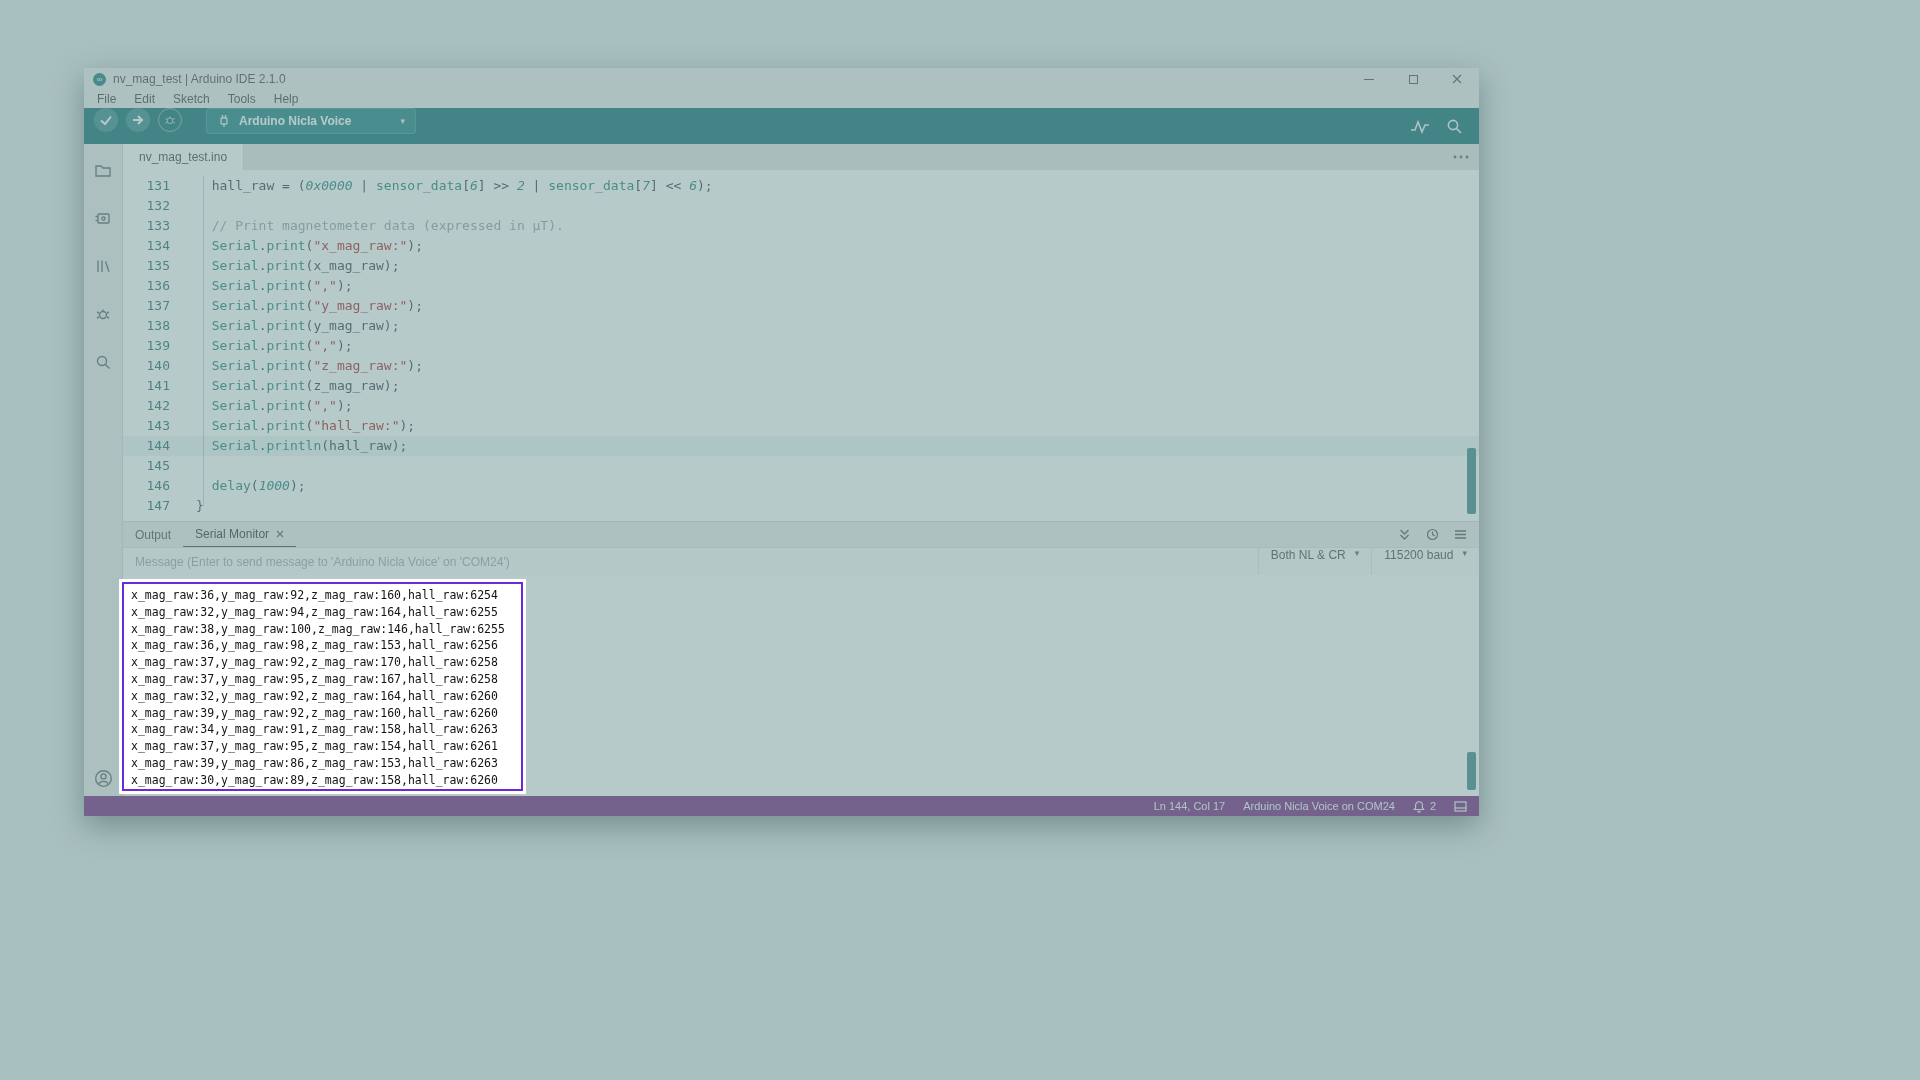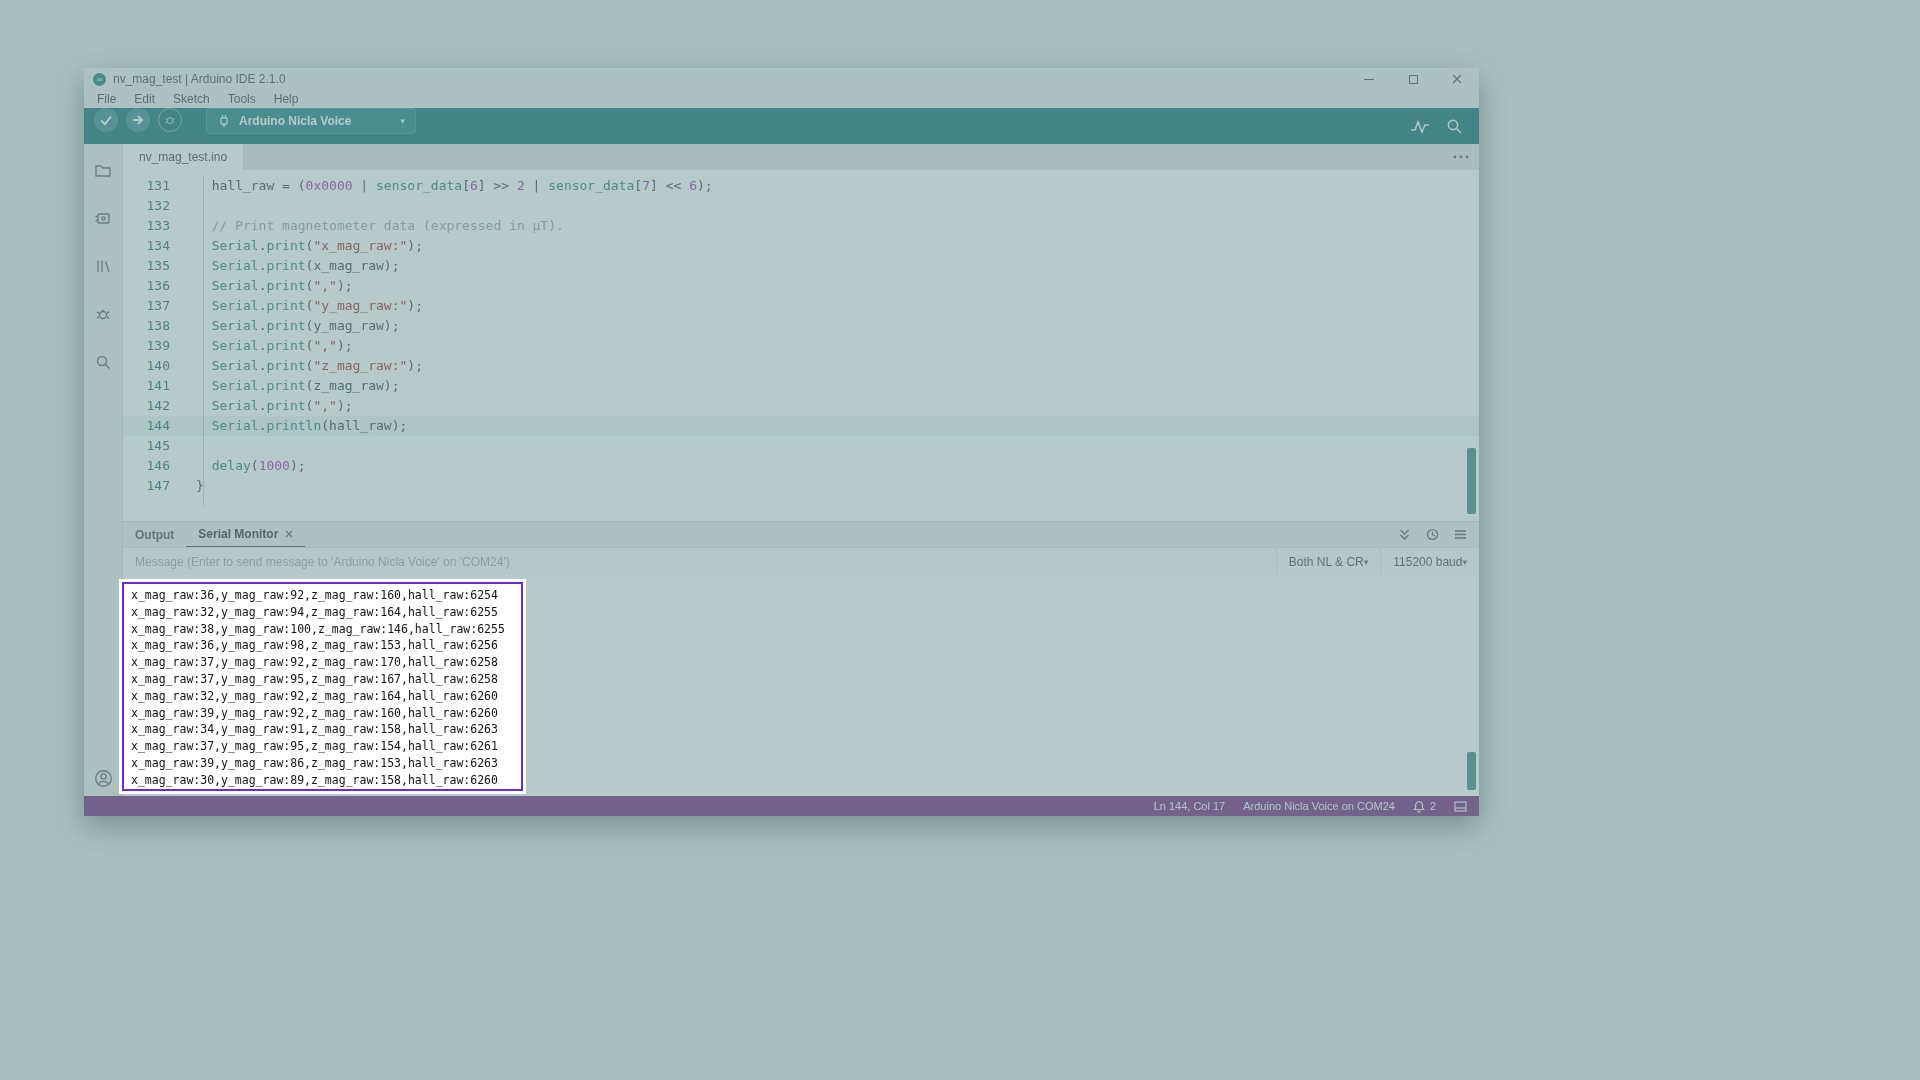--- a/index.html
+++ b/index.html
@@ -51,34 +51,34 @@
 
   .editor { height:351px; background:#fff; position:relative; overflow:hidden; padding-top:6px; font-family:"DejaVu Sans Mono", monospace; font-size:13px; flex:0 0 auto; }
   .indent-guide { position:absolute; left:80px; top:6px; height:330px; width:0; border-left:1px solid rgba(90,110,110,0.35); }
   .code-line { height:20px; line-height:20px; white-space:pre; display:flex; }
   .code-line.active { background:rgba(0,100,104,0.07); }
   .ln { width:47px; text-align:right; color:#1a5f66; flex:0 0 auto; }
   .code { padding-left:26px; }
   .tk-p { color:#24323a; }
   .tk-f { color:#0f766e; }
   .tk-s { color:#a31515; }
-  .tk-n { color:#a21caf; }
+  .tk-n { color:#0f766e;font-style:italic; }
   .tk-c { color:#8d9ba1; }
   .scroll-thumb { position:absolute; right:3px; width:9px; background:#357f83; border-radius:2px; }
   .editor .scroll-thumb { top:278px; height:66px; }
 
-  .panelbar { height:26px; background:#ececec; border-top:1px solid #d8d8d8; display:flex; align-items:center; font-size:12px; color:#444; flex:0 0 auto;font-weight:bold; }
+  .panelbar { height:26px; background:#ececec; border-top:1px solid #d8d8d8; display:flex; align-items:center; font-size:12px; color:#444; flex:0 0 auto; }
   .panel-tab { height:26px; padding:0 12px; display:flex; align-items:center; gap:7px; }
   .panel-tab.active { border-bottom:2px solid #3c3c3c; color:#222; }
   .panel-icons { margin-left:auto; display:flex; align-items:center; gap:15px; padding-right:12px; }
 
   .msgrow { height:28px; background:#fafafa; border-top:1px solid #e0e0e0; display:flex; align-items:center; flex:0 0 auto; }
   .msg-input { flex:1; height:26px; border:none; outline:none; background:transparent; font-size:12px; color:#555; padding:0 12px; font-family:"Liberation Sans", sans-serif; }
   .msg-input::placeholder { color:#98a4a4; }
-  .dropdown { display:flex; align-items:center; font-size:12px; color:#3c3c3c; padding:0 12px; height:28px; border-left:1px solid #e2e2e2; white-space:nowrap; }
+  .dropdown { display:flex; align-items:flex-start; gap:9px; font-size:12px; color:#3c3c3c; padding:0 12px; height:28px; border-left:1px solid #e2e2e2; white-space:nowrap; }
   .dropdown .caret { color:#555; }
 
   .output { flex:1; background:#fff; position:relative; }
   .output .scroll-thumb { top:177px; height:38px; }
 
   .statusbar { height:20px; background:#701a75; display:flex; align-items:center; justify-content:flex-end; gap:18px; padding:0 12px; font-size:11px; color:#e9f5f5; flex:0 0 auto; }
   .status-item { display:flex; align-items:center; gap:5px; white-space:nowrap; }
 
   
   .tint-overlay {
@@ -248,20 +248,21 @@
               <div class="code-line"><span class="ln">133</span><span class="code"><span class="tk-c">  // Print magnetometer data (expressed in μT).</span></span></div>
               <div class="code-line"><span class="ln">134</span><span class="code"><span class="tk-p">  </span><span class="tk-f">Serial</span><span class="tk-p">.</span><span class="tk-f">print</span><span class="tk-p">(</span><span class="tk-s">"x_mag_raw:"</span><span class="tk-p">);</span></span></div>
               <div class="code-line"><span class="ln">135</span><span class="code"><span class="tk-p">  </span><span class="tk-f">Serial</span><span class="tk-p">.</span><span class="tk-f">print</span><span class="tk-p">(x_mag_raw);</span></span></div>
               <div class="code-line"><span class="ln">136</span><span class="code"><span class="tk-p">  </span><span class="tk-f">Serial</span><span class="tk-p">.</span><span class="tk-f">print</span><span class="tk-p">(</span><span class="tk-s">","</span><span class="tk-p">);</span></span></div>
               <div class="code-line"><span class="ln">137</span><span class="code"><span class="tk-p">  </span><span class="tk-f">Serial</span><span class="tk-p">.</span><span class="tk-f">print</span><span class="tk-p">(</span><span class="tk-s">"y_mag_raw:"</span><span class="tk-p">);</span></span></div>
               <div class="code-line"><span class="ln">138</span><span class="code"><span class="tk-p">  </span><span class="tk-f">Serial</span><span class="tk-p">.</span><span class="tk-f">print</span><span class="tk-p">(y_mag_raw);</span></span></div>
               <div class="code-line"><span class="ln">139</span><span class="code"><span class="tk-p">  </span><span class="tk-f">Serial</span><span class="tk-p">.</span><span class="tk-f">print</span><span class="tk-p">(</span><span class="tk-s">","</span><span class="tk-p">);</span></span></div>
               <div class="code-line"><span class="ln">140</span><span class="code"><span class="tk-p">  </span><span class="tk-f">Serial</span><span class="tk-p">.</span><span class="tk-f">print</span><span class="tk-p">(</span><span class="tk-s">"z_mag_raw:"</span><span class="tk-p">);</span></span></div>
               <div class="code-line"><span class="ln">141</span><span class="code"><span class="tk-p">  </span><span class="tk-f">Serial</span><span class="tk-p">.</span><span class="tk-f">print</span><span class="tk-p">(z_mag_raw);</span></span></div>
               <div class="code-line"><span class="ln">142</span><span class="code"><span class="tk-p">  </span><span class="tk-f">Serial</span><span class="tk-p">.</span><span class="tk-f">print</span><span class="tk-p">(</span><span class="tk-s">","</span><span class="tk-p">);</span></span></div>
+              <div class="code-line"><span class="ln">143</span><span class="code"><span class="tk-p">  </span><span class="tk-f">Serial</span><span class="tk-p">.</span><span class="tk-f">print</span><span class="tk-p">(</span><span class="tk-s">"hall_raw:"</span><span class="tk-p">);</span></span></div>
               <div class="code-line active"><span class="ln">144</span><span class="code"><span class="tk-p">  </span><span class="tk-f">Serial</span><span class="tk-p">.</span><span class="tk-f">println</span><span class="tk-p">(hall_raw);</span></span></div>
               <div class="code-line"><span class="ln">145</span><span class="code"></span></div>
               <div class="code-line"><span class="ln">146</span><span class="code"><span class="tk-p">  </span><span class="tk-f">delay</span><span class="tk-p">(</span><span class="tk-n">1000</span><span class="tk-p">);</span></span></div>
               <div class="code-line"><span class="ln">147</span><span class="code"><span class="tk-p">}</span></span></div>
             </div>
           <div class="scroll-thumb"></div>
         </div>
 
         <div class="panelbar">
           <div class="panel-tab">

